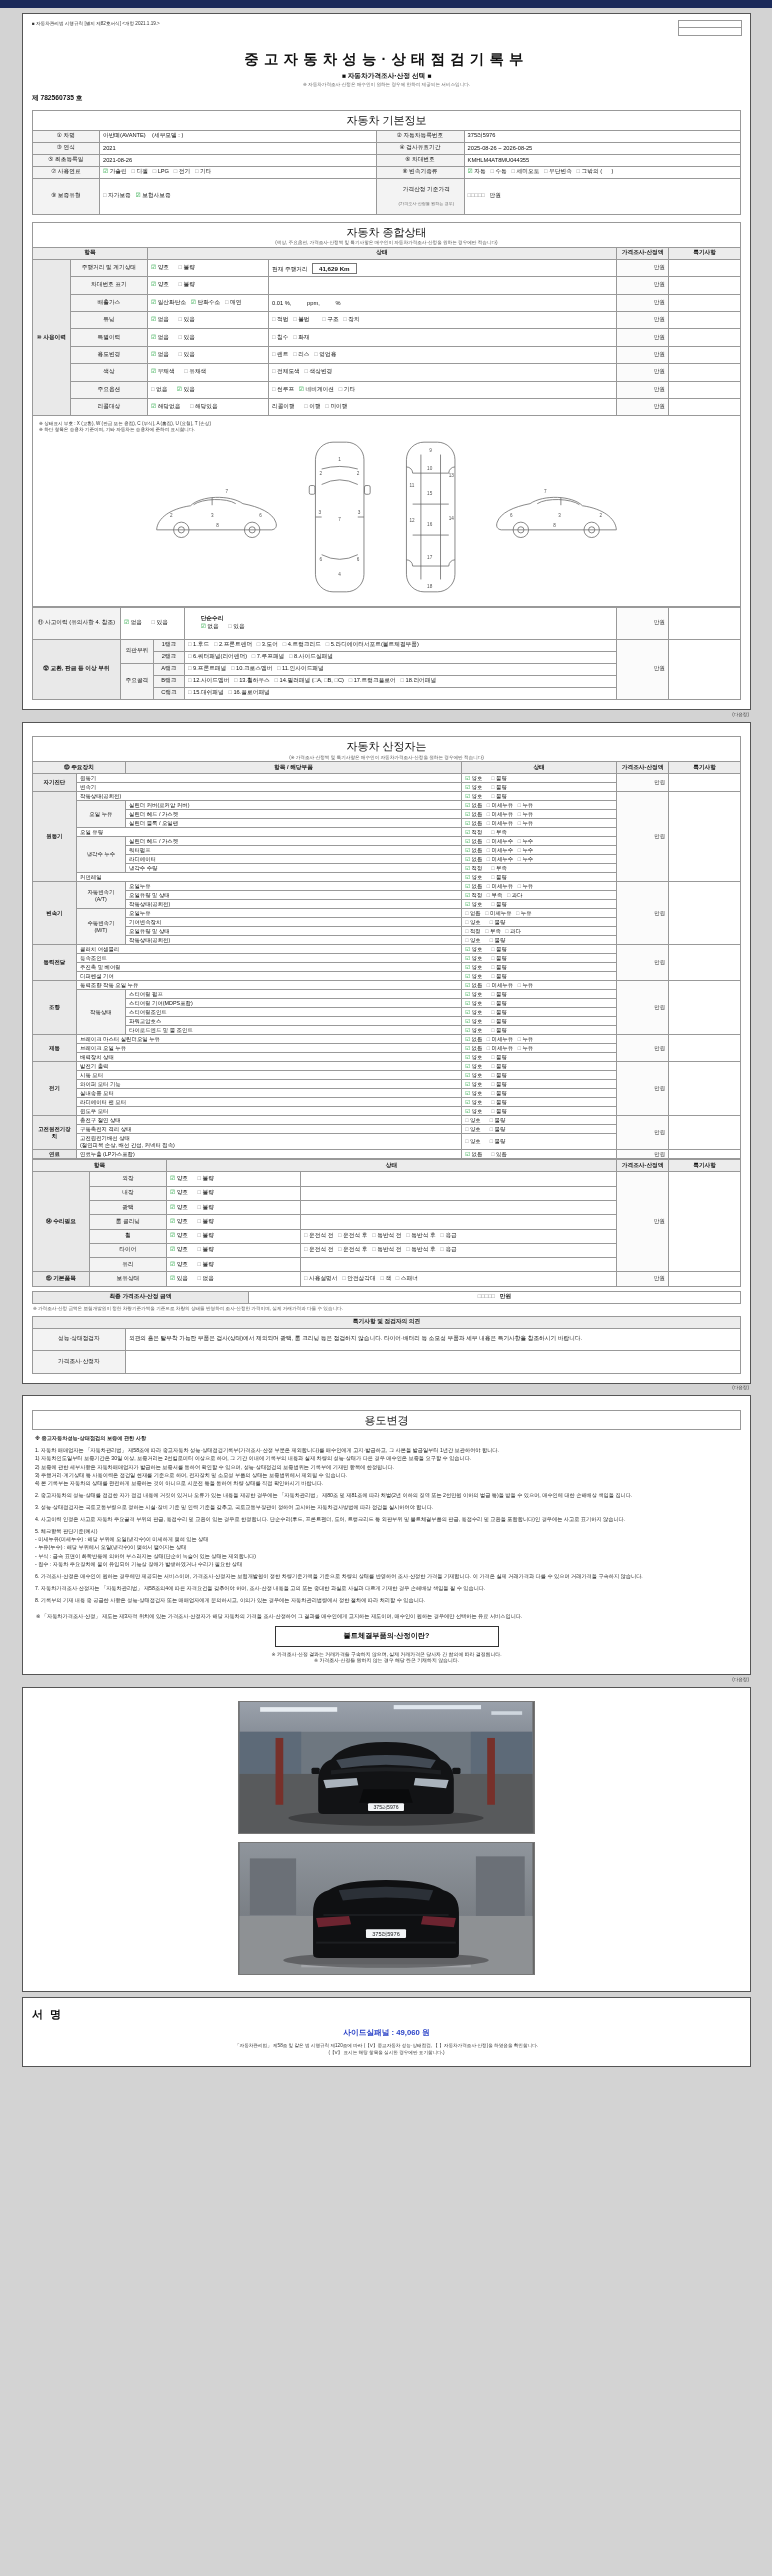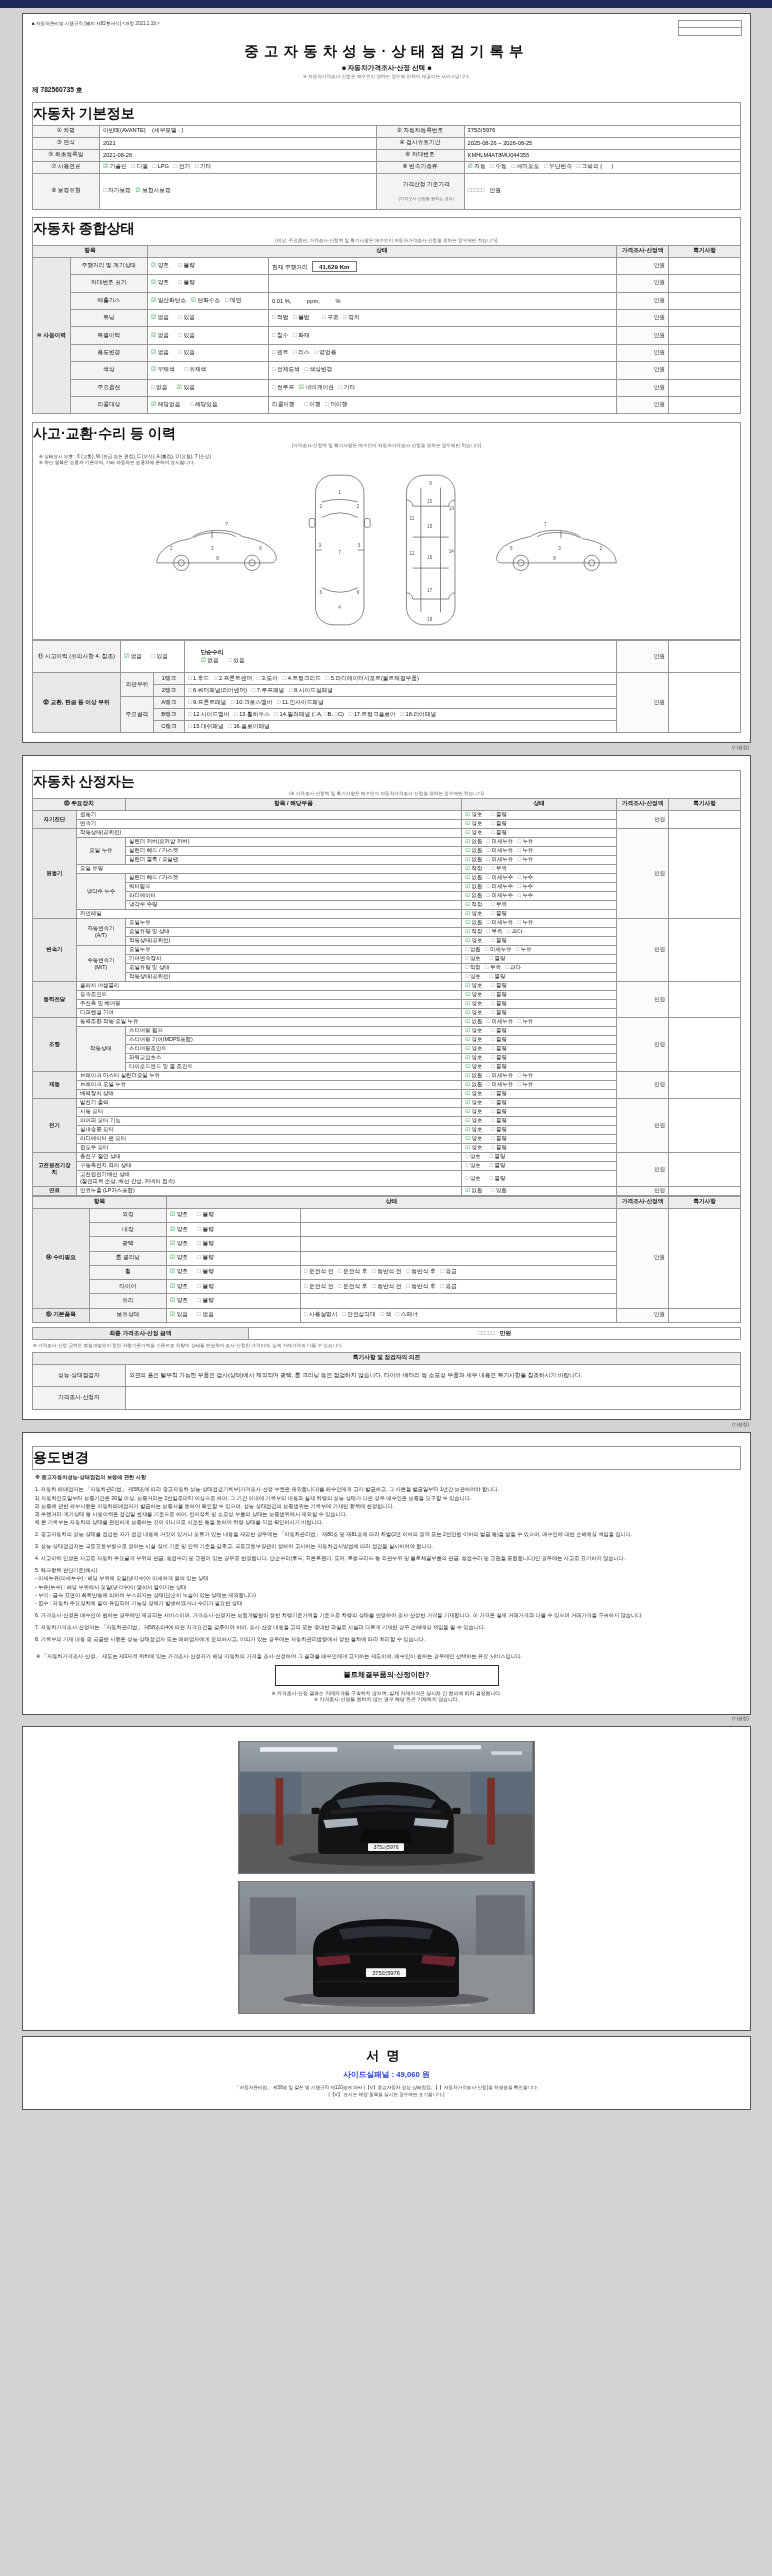--- a/index.html
+++ b/index.html
@@ -3,26 +3,26 @@
 <meta charset="utf-8">
 <style>
   html,body{margin:0;padding:0}
   body{width:773px;min-height:2576px;background:#d3d3d3;font-family:"Liberation Sans","DejaVu Sans",sans-serif;color:#111}
   .topbar{height:8.2px;background:#1b2a5a}
   .block{position:relative;background:#fff;border:0.5px solid #555;margin:5.2px 21.6px 0;padding:6.2px 9.3px 9.3px}
   .form-ref{font-size:4.6px;color:#333}
   .corner-box{position:absolute;top:5.2px;right:8.2px;width:62px;border:0.5px solid #999;background:#fff}
   .corner-row{height:6.7px;border-bottom:0.5px solid #999}
   .corner-row:last-child{border-bottom:none}
-  .doc-title{margin:16px 0 0;font-size:14.4px;text-align:center;letter-spacing:5.2px;font-weight:bold}
+  .doc-title{margin:24px 0 0;font-size:14.4px;text-align:center;letter-spacing:5.2px;font-weight:bold}
   .doc-sub{text-align:center;font-size:6.7px;font-weight:bold;margin-top:3.1px}
   .doc-sub-note{text-align:center;font-size:4.6px;color:#666;margin-top:1px}
   .doc-no{font-size:6.7px;font-weight:bold;margin:7.2px 0 2.1px}
   .sechead{border:0.5px solid #999;border-bottom:none;padding:2.1px 0 1.5px;margin-top:7.2px;background:#fff}
-  .sec-title{font-size:14px;font-weight:bold;}
+  .sec-title{font-size:11px;font-weight:normal;text-align:center}
   .sec-note{font-size:4.6px;color:#555;text-align:center;margin-top:0.5px}
   table.frm{width:100%;border-collapse:collapse;table-layout:fixed}
   .frm th,.frm td{border:0.5px solid #999;font-size:5.7px;padding:1.5px 3.1px;vertical-align:middle;white-space:pre-wrap;word-break:break-word}
   .frm th{background:#ececec;font-weight:bold;text-align:center}
   .lbl{background:#f3f3f3;text-align:center}
   .grp{background:#e9e9e9;font-weight:bold}
   .on{color:#1fa33c}
   .off{color:#888}
   .price{text-align:right;background:#fbfbfb;color:#333}
   .note{background:#fff}
@@ -37,21 +37,21 @@
   .opinion{font-size:5.2px;vertical-align:top;height:18.5px}
   .price-note{font-size:4.6px;color:#555;margin:2.6px 1px 0}
   .final-val{text-align:center;font-weight:bold;font-size:6.7px}
   .nextpage{text-align:right;font-size:4.6px;color:#444;margin:1.5px 24px 1px}
   .notice-item{font-size:5.2px;line-height:1.6;white-space:pre-line;margin:3.6px 3.1px;color:#1c1c1c}
   .def-pre{font-size:5.2px;white-space:pre-line;margin:9.3px 4.1px 3.1px;color:#1c1c1c}
   .def-box{width:222px;margin:5.2px auto 4.1px;border:1px solid #333;text-align:center;font-size:7.2px;font-weight:bold;padding:4.6px 0}
   .def-lines{font-size:4.9px;text-align:center;white-space:pre-line;color:#222;margin-bottom:2.1px}
   .photo-frame{width:295px;margin:7.2px auto;border:0.5px solid #777;font-size:0;background:#666}
   .photo-frame svg{display:block}
-  .sign-title{font-size:13px;font-weight:bold;text-align:center;letter-spacing:7.2px;margin:3.1px 0 5.2px}
+  .sign-title{font-size:11px;font-weight:bold;letter-spacing:7.2px;margin:3.1px 0 5.2px}
   .fee{text-align:center;font-size:7.7px;font-weight:bold;color:#2b43c8;margin:4.1px 0 5.2px}
   .sign-lines{font-size:4.6px;color:#333;text-align:center;white-space:pre-line;margin-bottom:2.1px}
   svg text{font-family:"Liberation Sans",sans-serif}
 </style>
 </head>
 <body>
 
 <div class="topbar"></div>
 
 <div class="block">
@@ -195,24 +195,20 @@
         <tr>
           <td class="lbl">리콜대상</td>
           <td class="cbx"><span class="on">☑</span> 해당없음      <span class="off">□</span> 해당있음</td>
           <td class="cbx">리콜이행      <span class="off">□</span> 이행   <span class="off">□</span> 미이행</td>
           <td class="price">만원</td>
           <td class="note"></td>
         </tr>
       </tbody>
   </table>
 
-  <div class="sechead">
-    <div class="sec-title">사고·교환·수리 등 이력</div>
-    <div class="sec-note">(가격조사·산정액 및 특기사항은 매수인이 자동차가격조사·산정을 원하는 경우에만 적습니다)</div>
-  </div>
   <div class="diag-wrap">
     <div class="legend">※ 상태표시 부호 :  X (교환),  W (판금 또는 용접),  C (부식),  A (흠집),  U (요철),  T (손상)</div>
     <div class="legend">※ 하단 항목은 승용차 기준이며, 기타 자동차는 승용차에 준하여 표시합니다.</div>
     <div class="diagrams">
 
       <svg width="137" height="77" viewBox="0 0 265 150">
         <g fill="none" stroke="#666" stroke-width="1.5">
           <path d="M14,100 C16,78 40,60 80,54 C100,34 156,32 182,50 C214,56 240,68 246,86 C249,94 246,100 238,101 L14,101 Z"></path>
           <path d="M86,52 C102,40 150,38 168,50"></path>
           <line x1="122" y1="38" x2="122" y2="53"></line>

